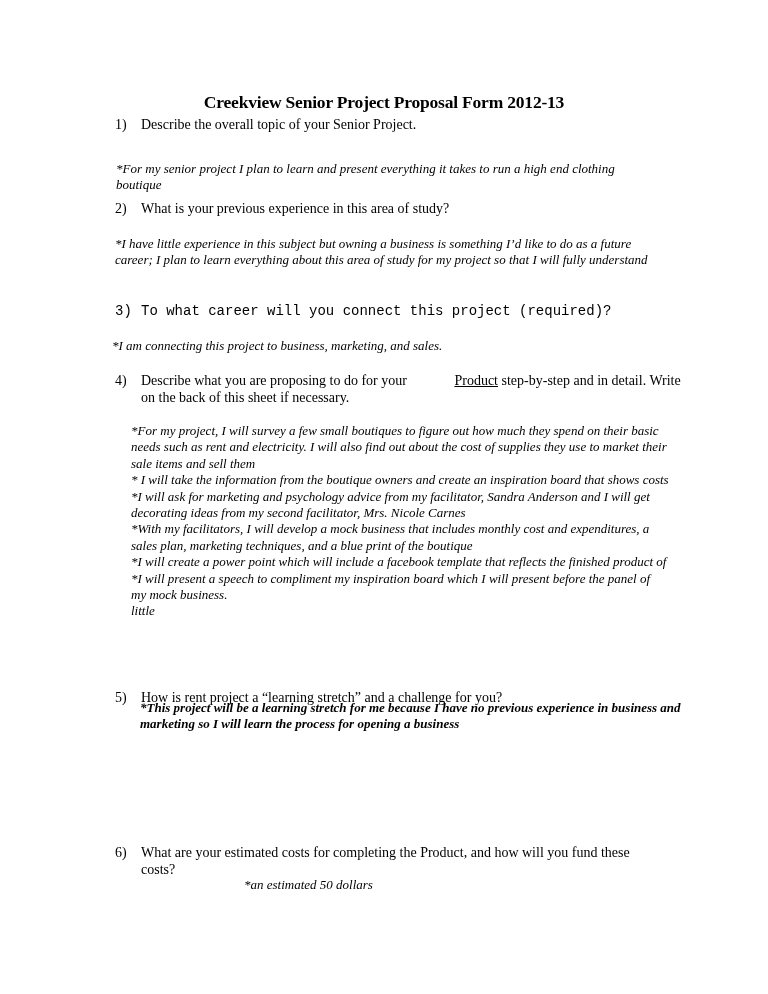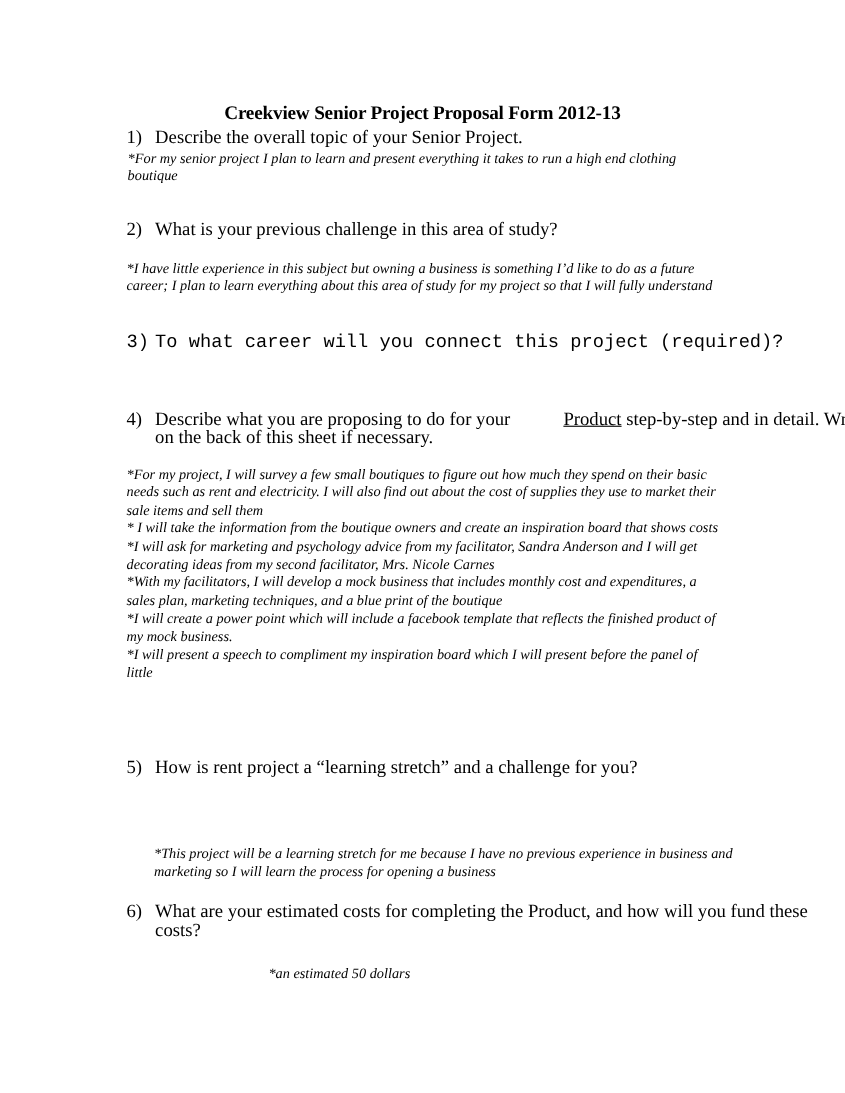--- a/index.html
+++ b/index.html
@@ -1,80 +1,83 @@
 <!DOCTYPE html>
 <html><head>
 <meta charset="utf-8">
 <style>
   html, body { margin: 0; padding: 0; background: #ffffff; }
   body { width: 768px; height: 994px; position: relative; overflow: hidden; color: #000; }
   .page { position: absolute; left: 0; top: 0; width: 768px; height: 994px; font-family: "Liberation Serif", "DejaVu Serif", serif; }
   .title { position: absolute; left: 0; width: 768px; top: 48px; text-align: center; font-size: 17.5px; font-weight: bold; letter-spacing: -0.2px; margin-top: 44px; }
-  .q { position: absolute; font-size: 17px; line-height: 17px; white-space: nowrap; }
+  .q { position: absolute; font-size: 14px; line-height: 17px; white-space: nowrap; }
   .q .num { display: inline-block; width: 26px; }
   .q .cont { display: block; padding-left: 26px; }
   .a { position: absolute; font-size: 13px; line-height: 16.4px; font-style: italic; white-space: nowrap; }
   .a div { white-space: nowrap; }
   .u { text-decoration: underline; margin-left: 44px; }
 </style>
 </head>
 <body>
 
 <div class="page">
 
   <div class="title">Creekview Senior Project Proposal Form 2012-13</div>
 
   <div class="q" style="left:115px; top:116px;">
     <span class="num">1)</span><span>Describe the overall topic of your Senior Project.</span>
   </div>
-  <div class="a" style="left:116px; top:136px;">
+  <div class="a" style="left:116px; top:161px;">
     <div>*For my senior project I plan to learn and present everything it takes to run a high end clothing</div>
     <div>boutique</div>
   </div>
 
   <div class="q" style="left:115px; top:200px;">
-    <span class="num">2)</span><span>What is your previous challenge in this area of study?</span>
+    <span class="num">2)</span><span>What is your previous experience in this area of study?</span>
   </div>
   <div class="a" style="left:115px; top:236px;">
     <div>*I have little experience in  this subject but owning a business is something I’d like to do as a future</div>
     <div>career; I  plan to learn everything about this area of study for my project so that I will fully understand</div>
   </div>
 
   <div class="q" style="left:115px; top:303px;font-family:Liberation Mono, monospace;">
     <span class="num">3)</span><span>To what career will you connect this project (required)?</span>
   </div>
+  <div class="a" style="left:112px; top:338px;">
+    <div>*I am connecting this project to business, marketing, and sales.</div>
+  </div>
 
   <div class="q" style="left:115px; top:372px;">
     <span class="num">4)</span><span>Describe what you are proposing to do for your </span><span class="u">Product</span><span> step-by-step and in detail. Write</span>
     <span class="cont">on the back of this sheet if necessary.</span>
   </div>
-  <div class="a" style="left:115px; top:423px;">
+  <div class="a" style="left:131px; top:423px;">
     <div>*For my project, I will survey a few small boutiques to figure out how much they spend on their basic</div>
     <div>needs such as rent and electricity. I will also find out about the cost of supplies they use to market their</div>
     <div>sale items and sell them</div>
     <div>* I will take the information from the boutique owners and create an inspiration board that shows costs</div>
     <div>*I will ask for marketing and psychology advice from my facilitator, Sandra Anderson and I will get</div>
     <div>decorating ideas from my second facilitator, Mrs. Nicole Carnes</div>
     <div>*With my facilitators, I will develop a mock business that includes monthly cost and expenditures, a</div>
     <div>sales plan, marketing techniques, and a blue print of the boutique</div>
     <div>*I will create a power point which will include a facebook template that reflects the finished product of</div>
+    <div>*I will present a speech to compliment my inspiration board which I will present before the panel of</div>
     <div>my mock business.</div>
-    <div>*I will present a speech to compliment my inspiration board which I will present before the panel of</div>
     <div>little</div>
   </div>
 
   <div class="q" style="left:115px; top:689px;">
     <span class="num">5)</span><span>How is rent project a “learning stretch” and a challenge for you?</span>
   </div>
-  <div class="a" style="left:140px; top:768px;">
+  <div class="a" style="left:140px; top:700px;font-weight:bold;">
     <div>*This project will be a learning stretch for me because I have no previous experience in business and</div>
     <div>marketing so I will learn the process for opening a business</div>
   </div>
 
-  <div class="q" style="left:115px; top:820px;">
+  <div class="q" style="left:115px; top:844px;">
     <span class="num">6)</span><span>What are your estimated costs for completing the Product, and how will you fund these</span>
     <span class="cont">costs?</span>
   </div>
   <div class="a" style="left:244px; top:877px;">
     <div>*an estimated 50 dollars</div>
   </div>
 
 </div>
 
 </body></html>

